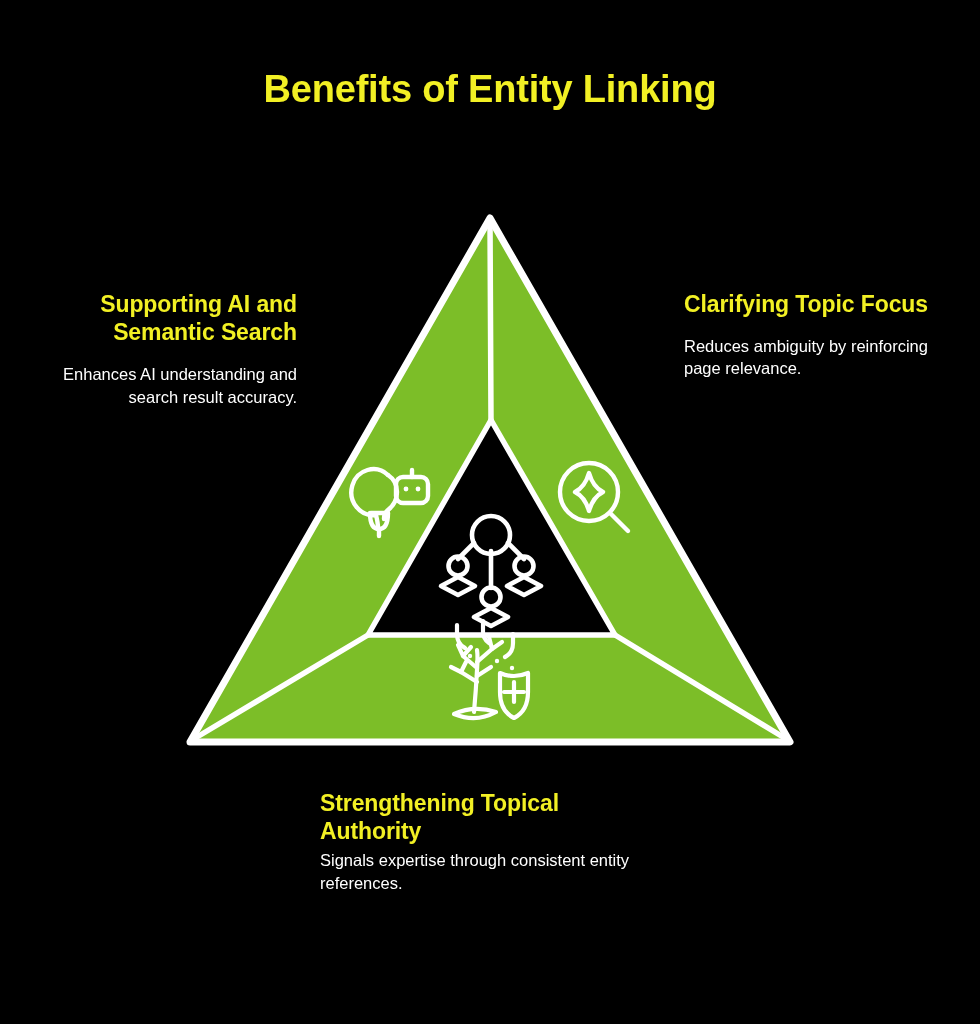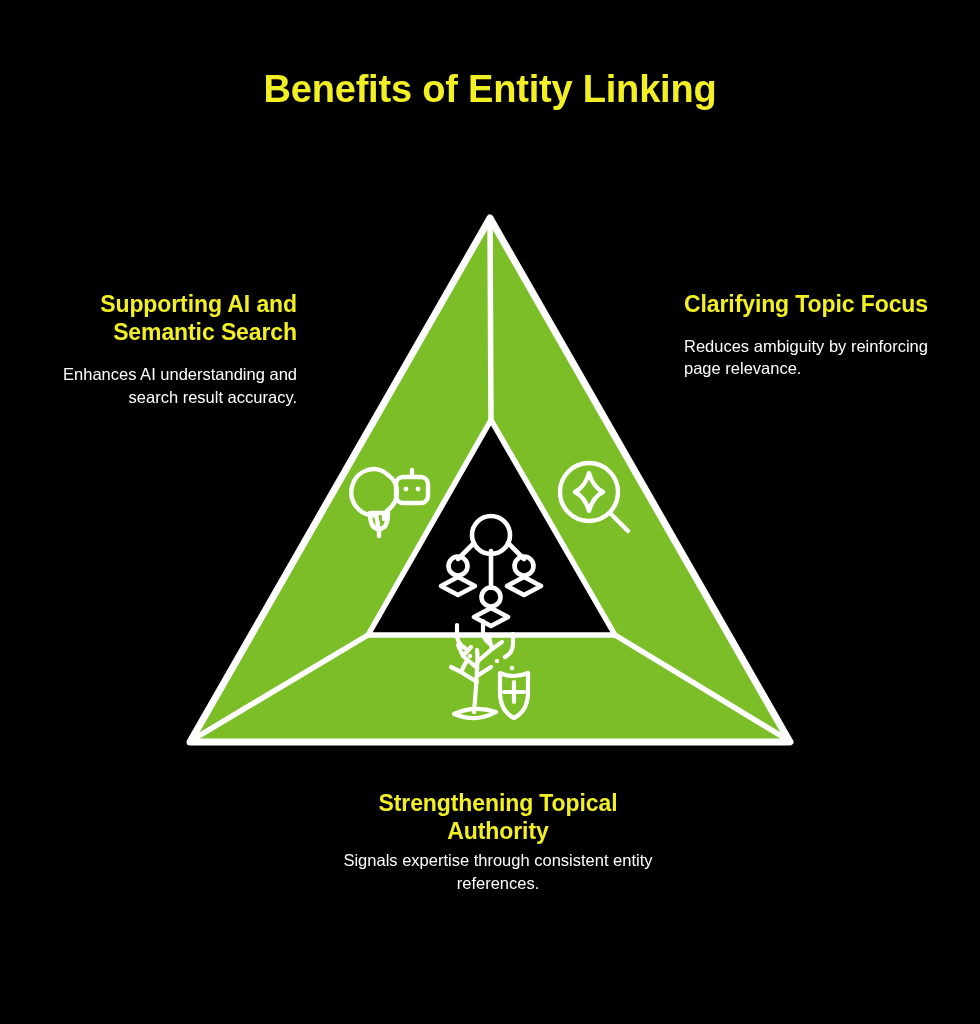--- a/index.html
+++ b/index.html
@@ -71,24 +71,23 @@
     width: 282px;
     text-align: right;
   }
   #block-right {
     left: 684px;
     top: 290px;
     width: 282px;
     text-align: left;
   }
   #block-bottom {
-    left: 328px;
+    left: 320px;
     top: 789px;
     width: 340px;
-    text-align: center;
     text-decoration: underline;
   }
   #block-bottom .block-body { margin-top: 4px; }
 </style>
 </head>
 <body>
 
 <div id="infographic">
 
   <div id="title">Benefits of Entity Linking</div>

